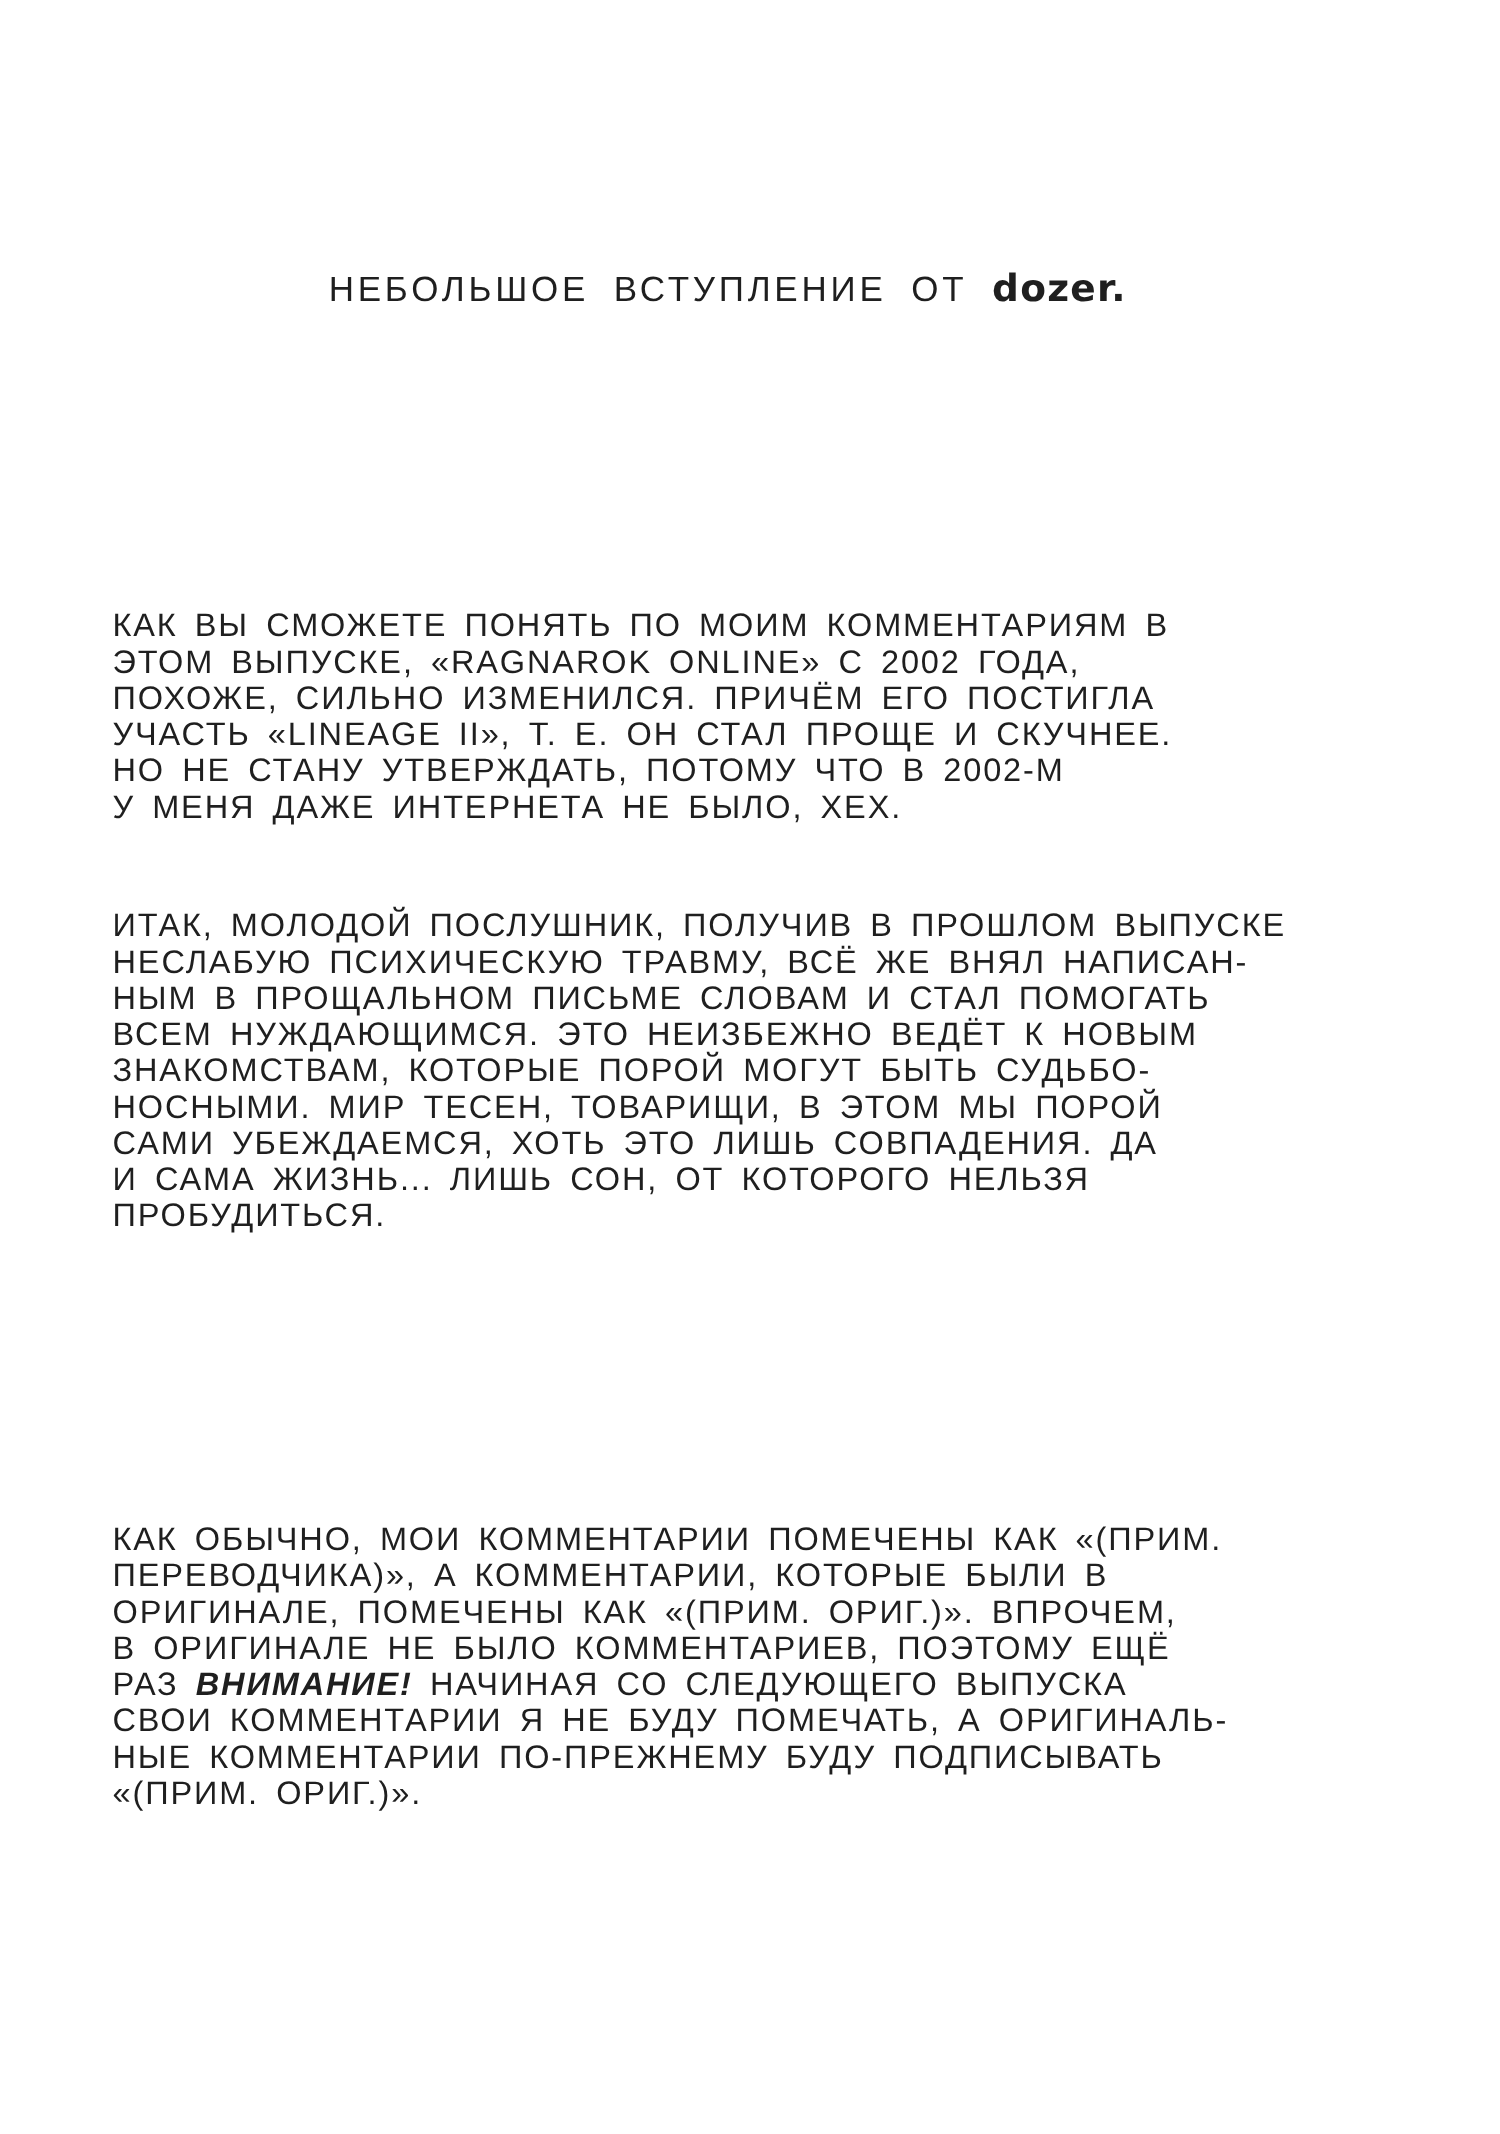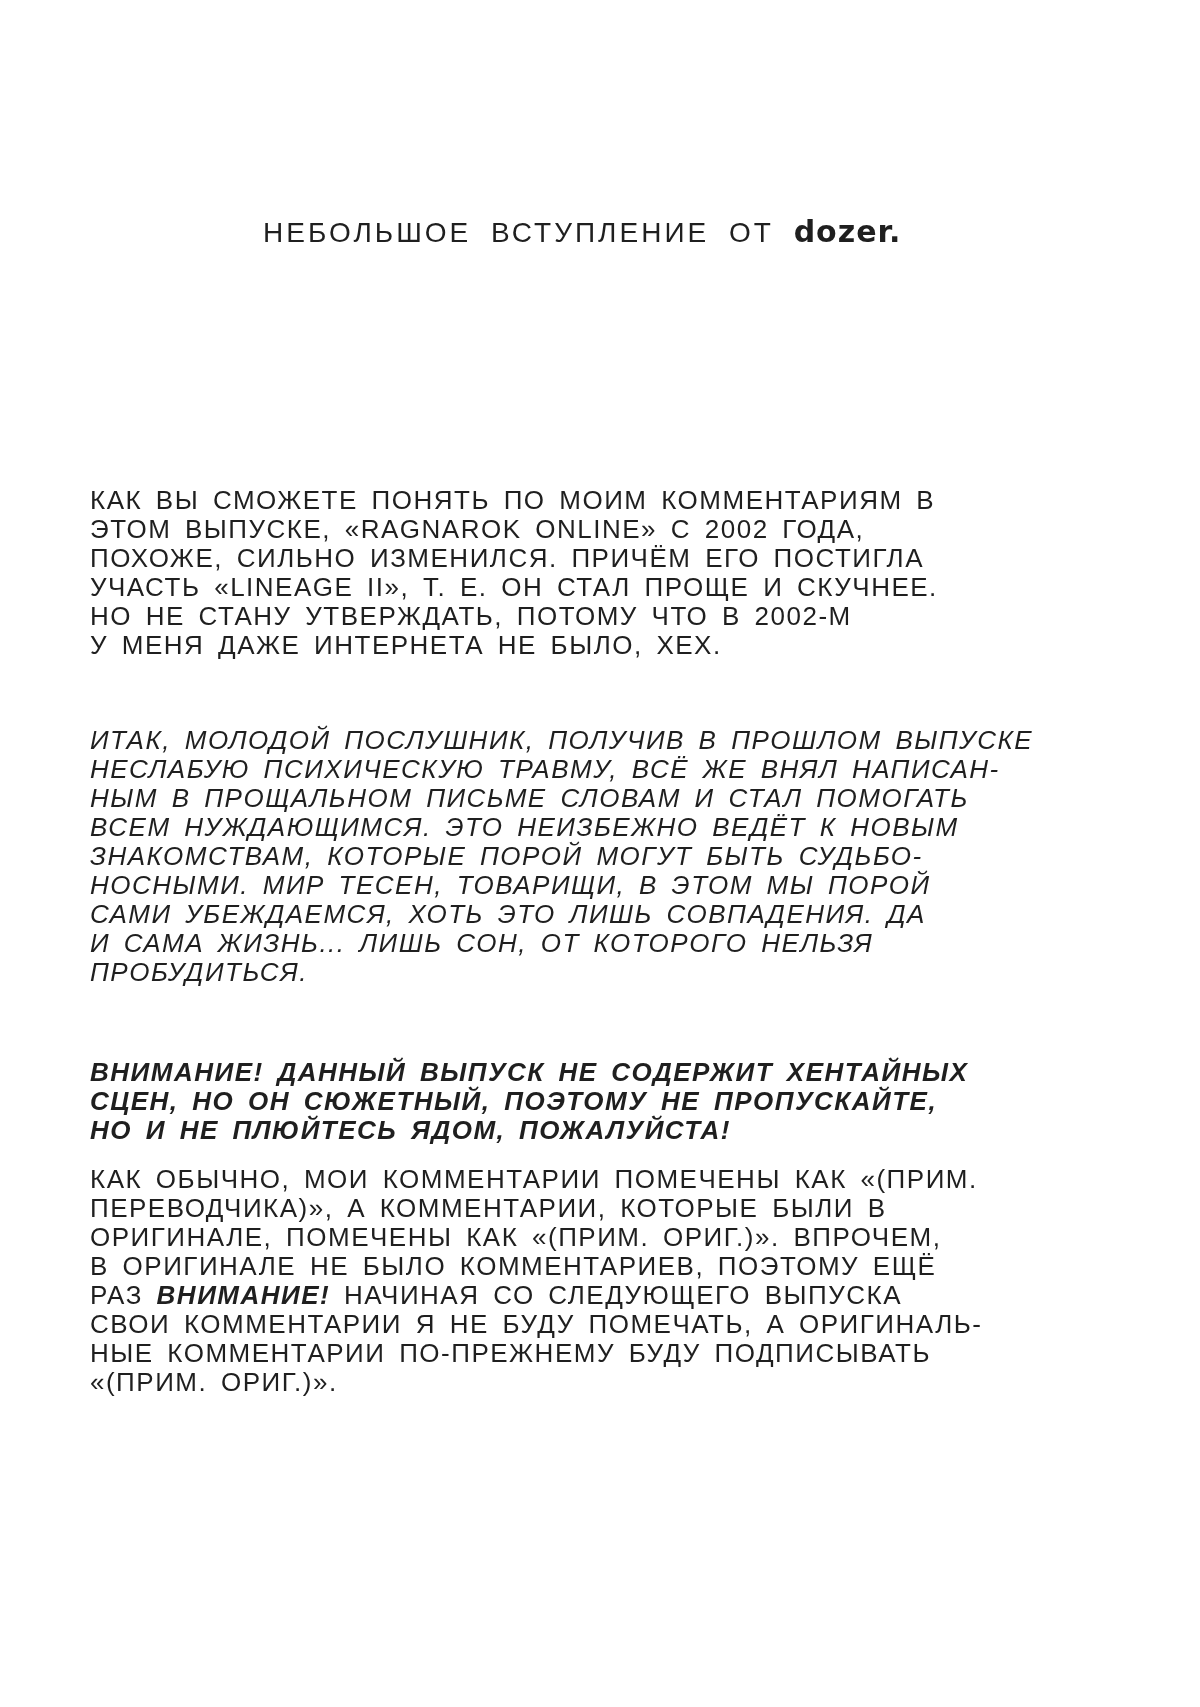--- a/index.html
+++ b/index.html
@@ -36,23 +36,23 @@
     position: absolute;
     left: 90px;
     width: 1045px;
     font-size: 26px;
     line-height: 29px;
     letter-spacing: 1.5px;
     word-spacing: 5px;
     white-space: pre-line;
   }
   .para-1 { top: 486px; }
-  .para-2 { top: 726px; font-style: italic; }
+  .para-2 { top: 726px; }
   .para-3 { top: 1058px; font-weight: 700; font-style: italic; }
-  .para-4 { top: 1136px; }
+  .para-4 { top: 1188px; }
   .attention-inline {
     font-weight: 700;
     font-style: italic;
     text-align: right;
   }
 </style>
 </head>
 <body>
 
 <div class="page">
@@ -72,23 +72,20 @@
   <div class="para para-2">ИТАК, МОЛОДОЙ ПОСЛУШНИК, ПОЛУЧИВ В ПРОШЛОМ ВЫПУСКЕ
 НЕСЛАБУЮ ПСИХИЧЕСКУЮ ТРАВМУ, ВСЁ ЖЕ ВНЯЛ НАПИСАН-
 НЫМ В ПРОЩАЛЬНОМ ПИСЬМЕ СЛОВАМ И СТАЛ ПОМОГАТЬ
 ВСЕМ НУЖДАЮЩИМСЯ. ЭТО НЕИЗБЕЖНО ВЕДЁТ К НОВЫМ
 ЗНАКОМСТВАМ, КОТОРЫЕ ПОРОЙ МОГУТ БЫТЬ СУДЬБО-
 НОСНЫМИ. МИР ТЕСЕН, ТОВАРИЩИ, В ЭТОМ МЫ ПОРОЙ
 САМИ УБЕЖДАЕМСЯ, ХОТЬ ЭТО ЛИШЬ СОВПАДЕНИЯ. ДА
 И САМА ЖИЗНЬ... ЛИШЬ СОН, ОТ КОТОРОГО НЕЛЬЗЯ
 ПРОБУДИТЬСЯ.</div>
 
-  <div class="para para-3">ВНИМАНИЕ! ДАННЫЙ ВЫПУСК НЕ СОДЕРЖИТ ХЕНТАЙНЫХ
-СЦЕН, НО ОН СЮЖЕТНЫЙ, ПОЭТОМУ НЕ ПРОПУСКАЙТЕ,
-НО И НЕ ПЛЮЙТЕСЬ ЯДОМ, ПОЖАЛУЙСТА!</div>
 
   <div class="para para-4">
     <span>КАК ОБЫЧНО, МОИ КОММЕНТАРИИ ПОМЕЧЕНЫ КАК «(ПРИМ.
 ПЕРЕВОДЧИКА)», А КОММЕНТАРИИ, КОТОРЫЕ БЫЛИ В
 ОРИГИНАЛЕ, ПОМЕЧЕНЫ КАК «(ПРИМ. ОРИГ.)». ВПРОЧЕМ,
 В ОРИГИНАЛЕ НЕ БЫЛО КОММЕНТАРИЕВ, ПОЭТОМУ ЕЩЁ
 РАЗ </span><span class="attention-inline">ВНИМАНИЕ!</span><span> НАЧИНАЯ СО СЛЕДУЮЩЕГО ВЫПУСКА
 СВОИ КОММЕНТАРИИ Я НЕ БУДУ ПОМЕЧАТЬ, А ОРИГИНАЛЬ-
 НЫЕ КОММЕНТАРИИ ПО-ПРЕЖНЕМУ БУДУ ПОДПИСЫВАТЬ
 «(ПРИМ. ОРИГ.)».</span>

